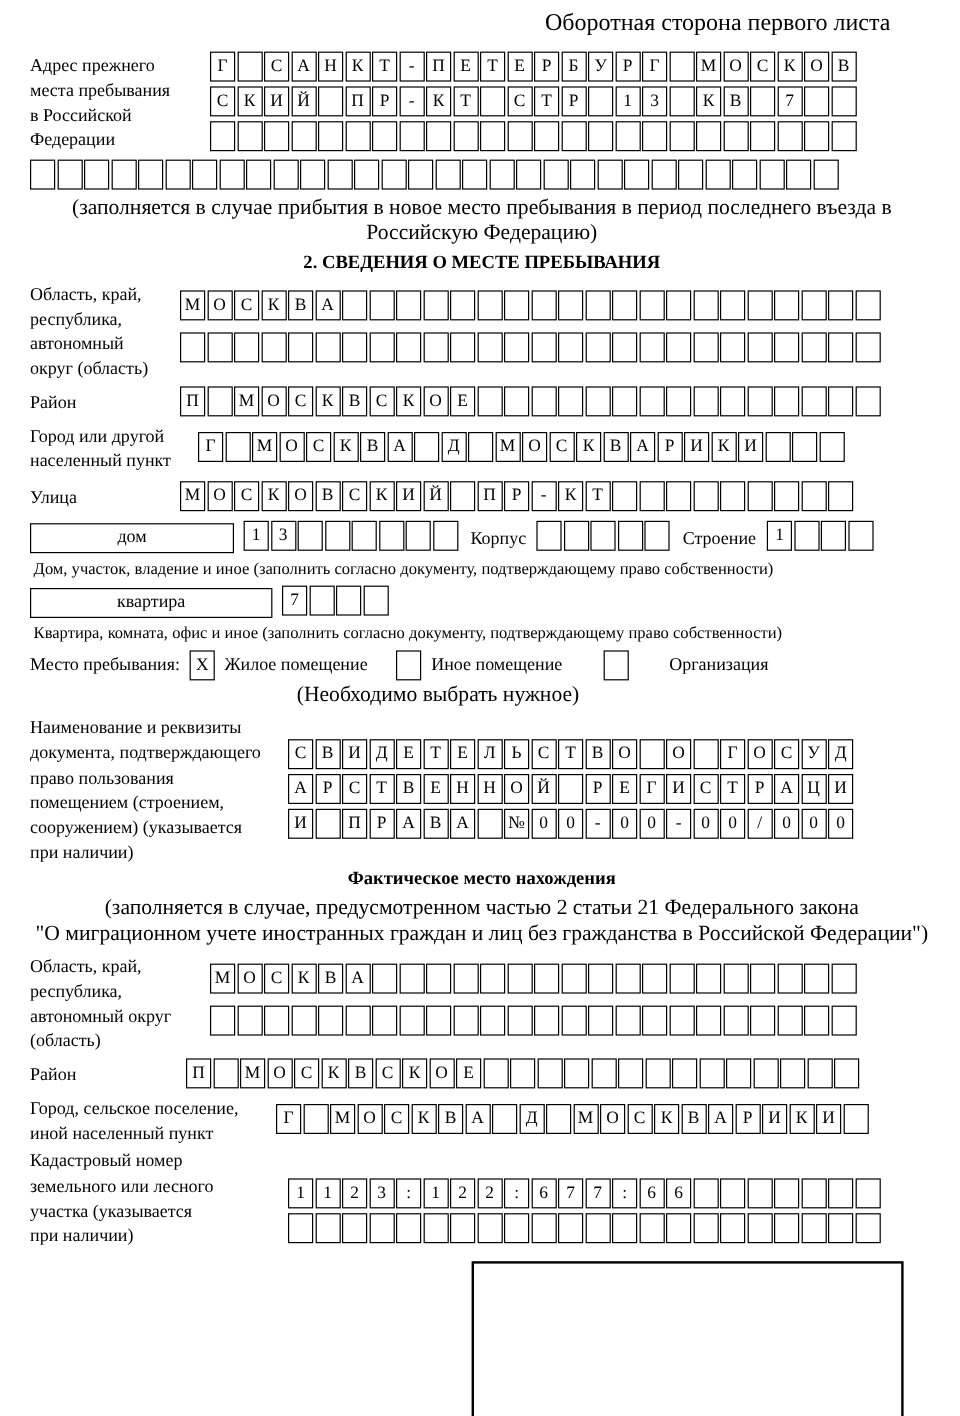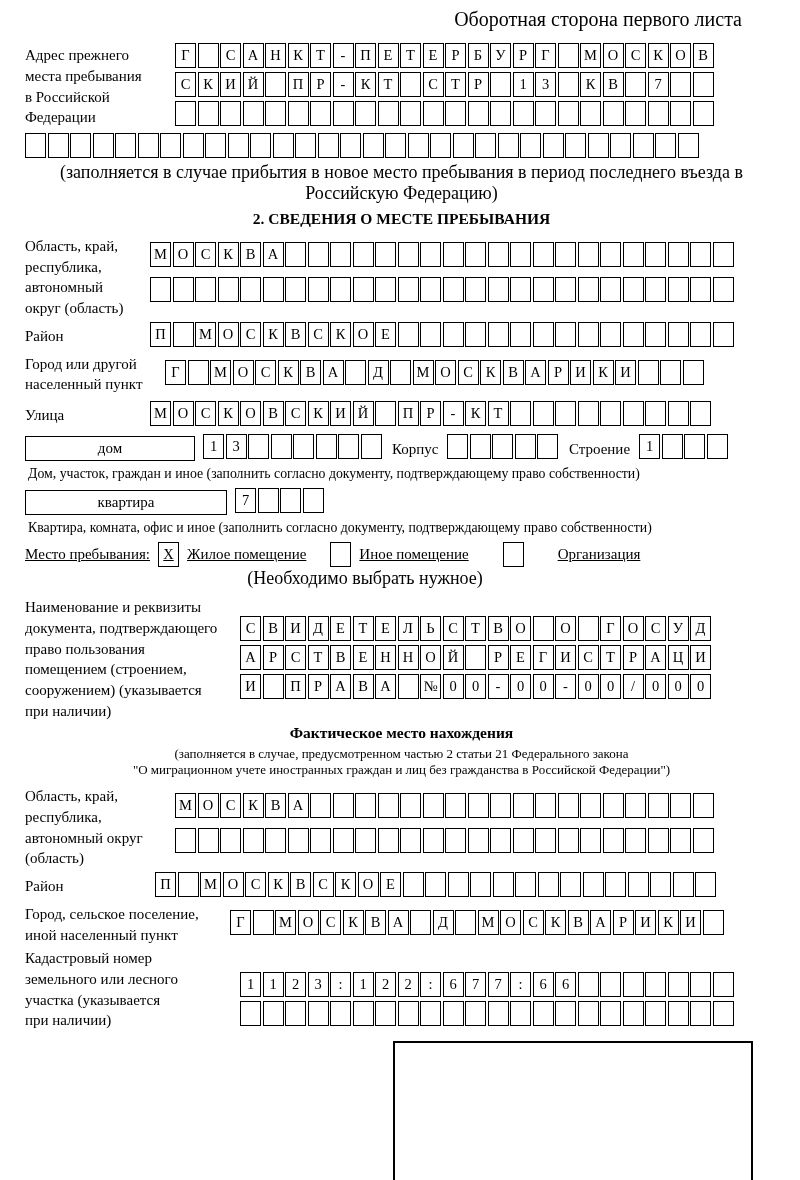--- a/index.html
+++ b/index.html
@@ -23,24 +23,24 @@
   .gap-rows .cells{margin-bottom:10px;}
   .fullrow{margin-top:2px;}
   .footnote{font-size:18px;text-align:center;margin:2px 0 6px 0;}
   .sec-title{font-size:15.5px;font-weight:bold;text-align:center;margin:4px 0 8px 0;}
   .named-box{
     flex:none;border:1.5px solid #000;height:23px;line-height:23px;
     text-align:center;font-size:15px;margin-right:8px;
   }
   .inline-lbl{font-size:15px;line-height:26px;margin:0 9px;flex:none;}
   .caption{font-size:13.8px;margin:1px 0 6px 3px;}
-  .stay-row{display:flex;align-items:center;margin:3px 0 1px 0;text-decoration:underline;}
+  .stay-row{display:flex;align-items:center;margin:3px 0 1px 0;}
   .stay-row .cell{margin:0 8px;}
   .stay-note{font-size:18px;text-align:center;width:380px;margin-left:150px;margin-bottom:8px;}
-  .subt{font-size:13px;text-align:center;}
+  .subt{font-size:18px;text-align:center;}
   .doc-rows .cells{margin-bottom:4px;}
   .stamp-box{
     margin-left:368px;margin-top:10px;
     width:360px;height:175px;border:2px solid #000;box-sizing:border-box;
   }
   .mb2{margin-bottom:2px;}
 </style>
 </head>
 <body>
 
@@ -352,21 +352,21 @@
         <span class="cell"></span>
       </div>
     <span class="inline-lbl">Строение</span>
     <div class="cells">
         <span class="cell">1</span>
         <span class="cell"></span>
         <span class="cell"></span>
         <span class="cell"></span>
       </div>
   </div>
-  <div class="caption">Дом, участок, граждан и иное (заполнить согласно документу, подтверждающему право собственности)</div>
+  <div class="caption">Дом, участок, владение и иное (заполнить согласно документу, подтверждающему право собственности)</div>
 
   <div class="grp">
     <div class="named-box" style="width:200px">квартира</div>
     <div class="cells">
         <span class="cell">7</span>
         <span class="cell"></span>
         <span class="cell"></span>
         <span class="cell"></span>
       </div>
   </div>

